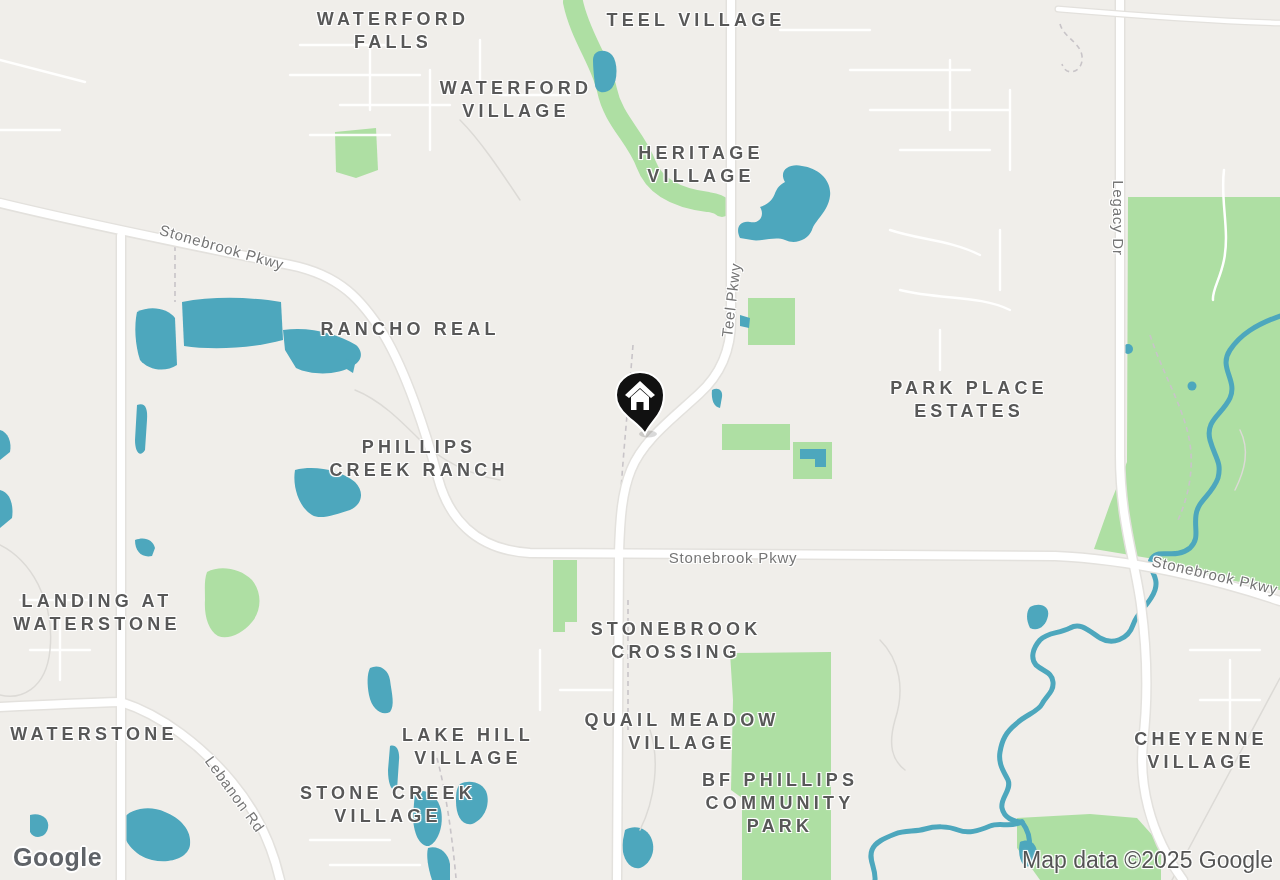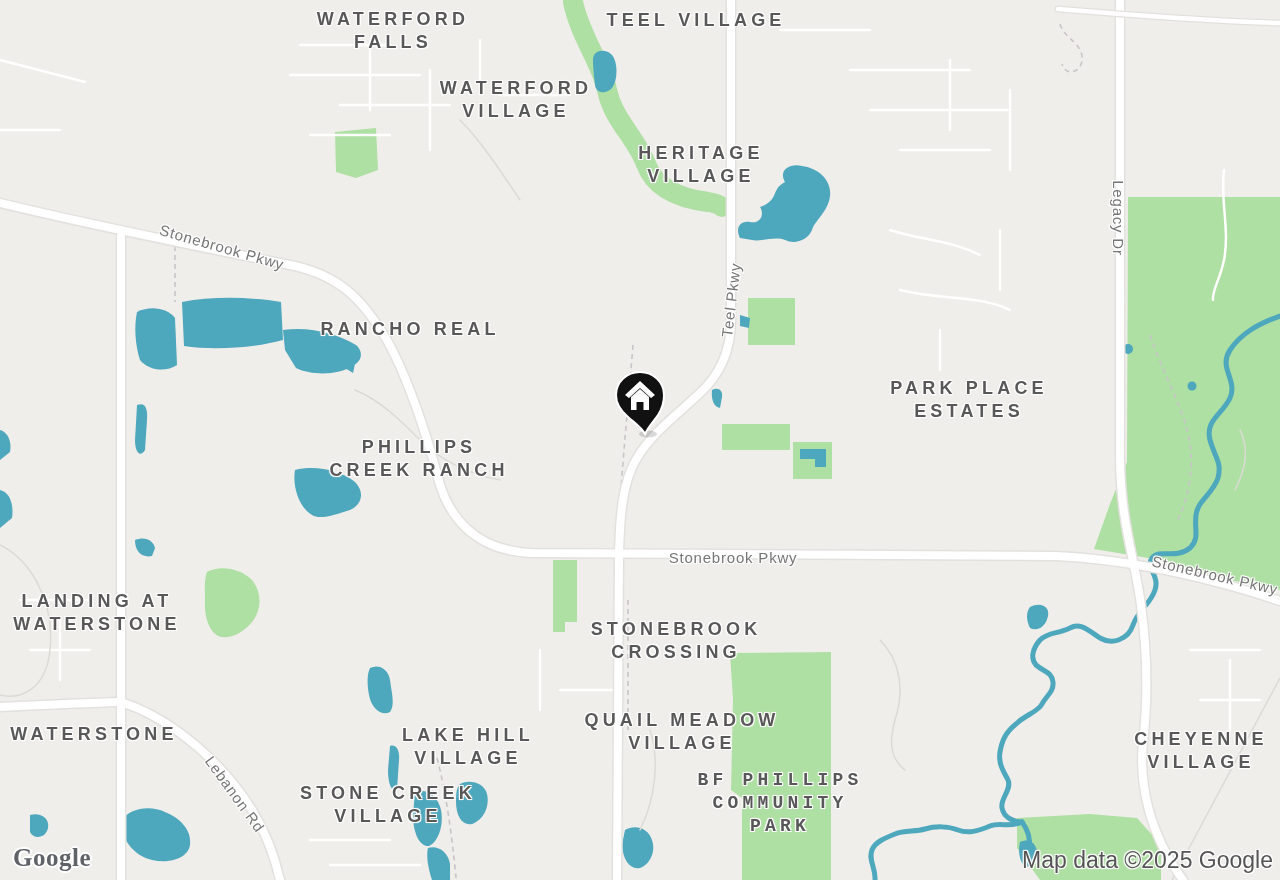--- a/index.html
+++ b/index.html
@@ -21,21 +21,21 @@
           color:var(--nlabel);white-space:nowrap;
           text-shadow:-1px -1px 0 #fff,1px -1px 0 #fff,-1px 1px 0 #fff,1px 1px 0 #fff,0 0 3px #fff;}
   .rlabel{position:absolute;transform:translate(-50%,-50%);
           font-size:15px;font-weight:400;letter-spacing:.8px;color:var(--rlabel);
           white-space:nowrap;
           text-shadow:-1px -1px 0 #fff,1px -1px 0 #fff,-1px 1px 0 #fff,1px 1px 0 #fff,0 0 3px #fff;}
   #google-logo{position:absolute;left:13px;bottom:8px;font-size:25px;font-weight:700;
           letter-spacing:.5px;color:var(--logo);
           text-shadow:-2px 0 0 #fff,2px 0 0 #fff,0 -2px 0 #fff,0 2px 0 #fff,
                       -1px -1px 0 #fff,1px 1px 0 #fff,-1px 1px 0 #fff,1px -1px 0 #fff,0 0 4px #fff;
-          cursor:pointer;font-family:Liberation Serif, serif;}
+          cursor:pointer;}
   #attribution{position:absolute;right:7px;bottom:6px;font-size:23px;color:var(--attr);
           text-shadow:-1px -1px 0 rgba(255,255,255,.9),1px -1px 0 rgba(255,255,255,.9),
                       -1px 1px 0 rgba(255,255,255,.9),1px 1px 0 rgba(255,255,255,.9),0 0 3px #fff;}
 </style>
 </head>
 <body>
 
 <div id="stage" style="--land: #f0eeea; --water: #4da7bd; --park: #aedfa3; --road: #ffffff; --road-casing: #e3e1dd; --nlabel: #585858; --rlabel: #757575; --attr: #545454; --logo: #5f6368;">
   <svg width="1280" height="880" viewBox="0 0 1280 880">
 
@@ -210,21 +210,21 @@
         <div>VILLAGE</div>
       </div>
       <div class="nlabel" style="left: 656px; top: 709px; margin-left: 26px;">
         <div>QUAIL MEADOW</div>
         <div>VILLAGE</div>
       </div>
       <div class="nlabel" style="left: 388px; top: 782px;">
         <div>STONE CREEK</div>
         <div>VILLAGE</div>
       </div>
-      <div class="nlabel" style="left: 780px; top: 769px; font-family: Liberation Mono, monospace;">
+      <div class="nlabel" style="left: 780px; top: 769px;">
         <div>BF PHILLIPS</div>
         <div>COMMUNITY</div>
         <div>PARK</div>
       </div>
       <div class="nlabel" style="left: 1201px; top: 728px;">
         <div>CHEYENNE</div>
         <div>VILLAGE</div>
       </div>
       <div class="rlabel" style="left: 222px; top: 247px; transform: translate(-50%, -50%) rotate(16deg);">Stonebrook Pkwy</div>
       <div class="rlabel" style="left: 731px; top: 300px; transform: translate(-50%, -50%) rotate(-83deg);">Teel Pkwy</div>

